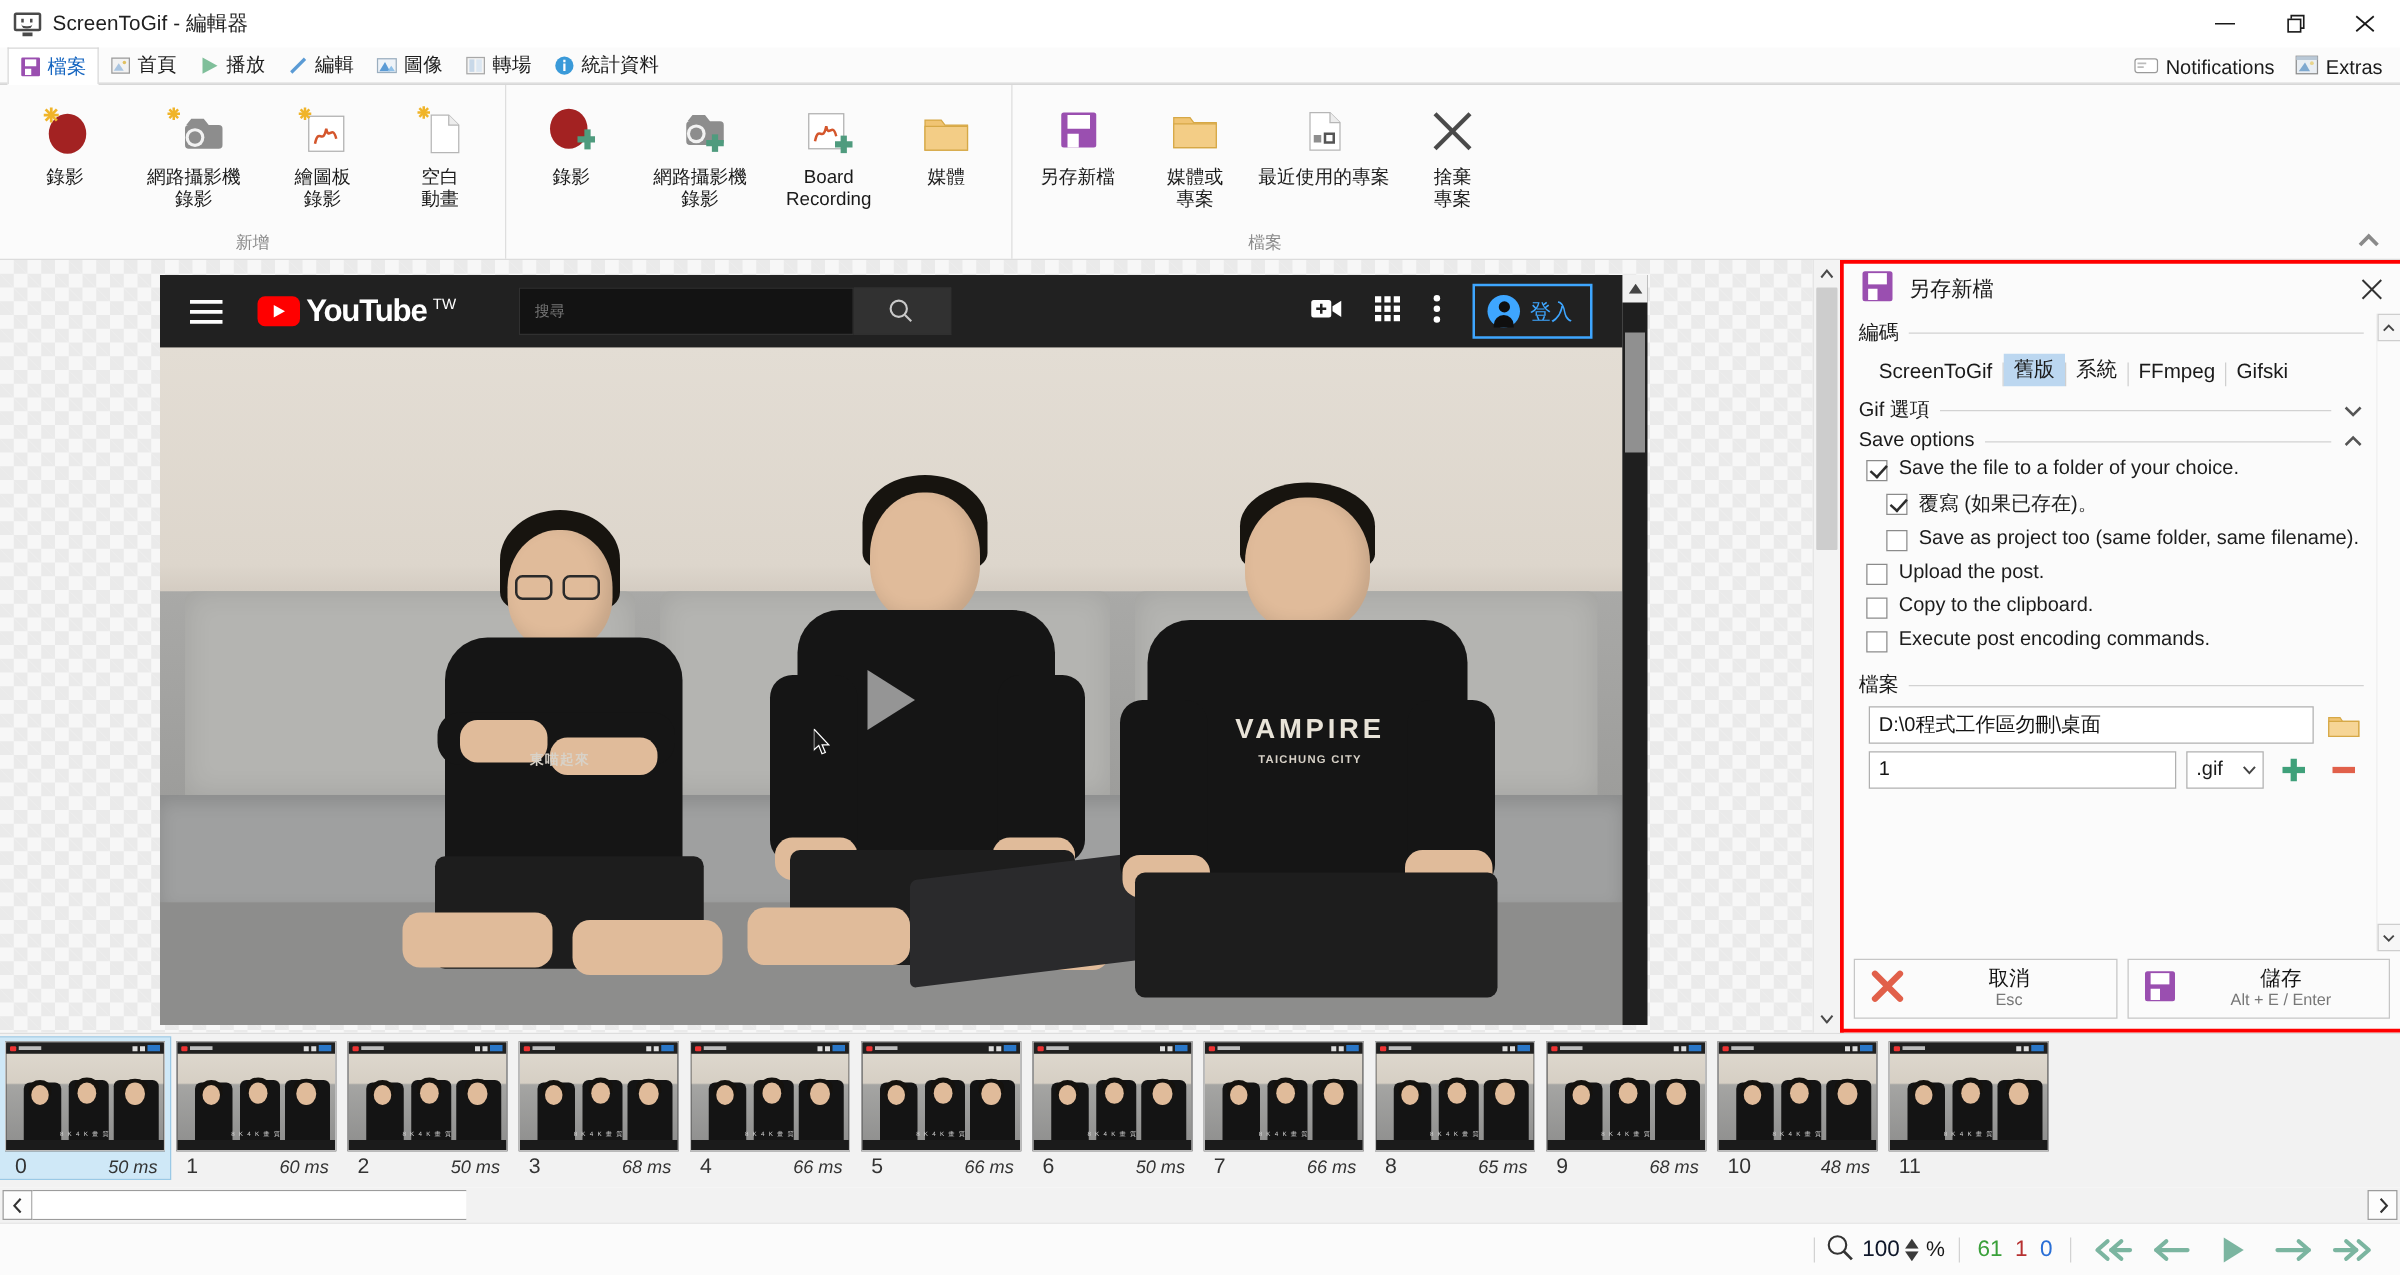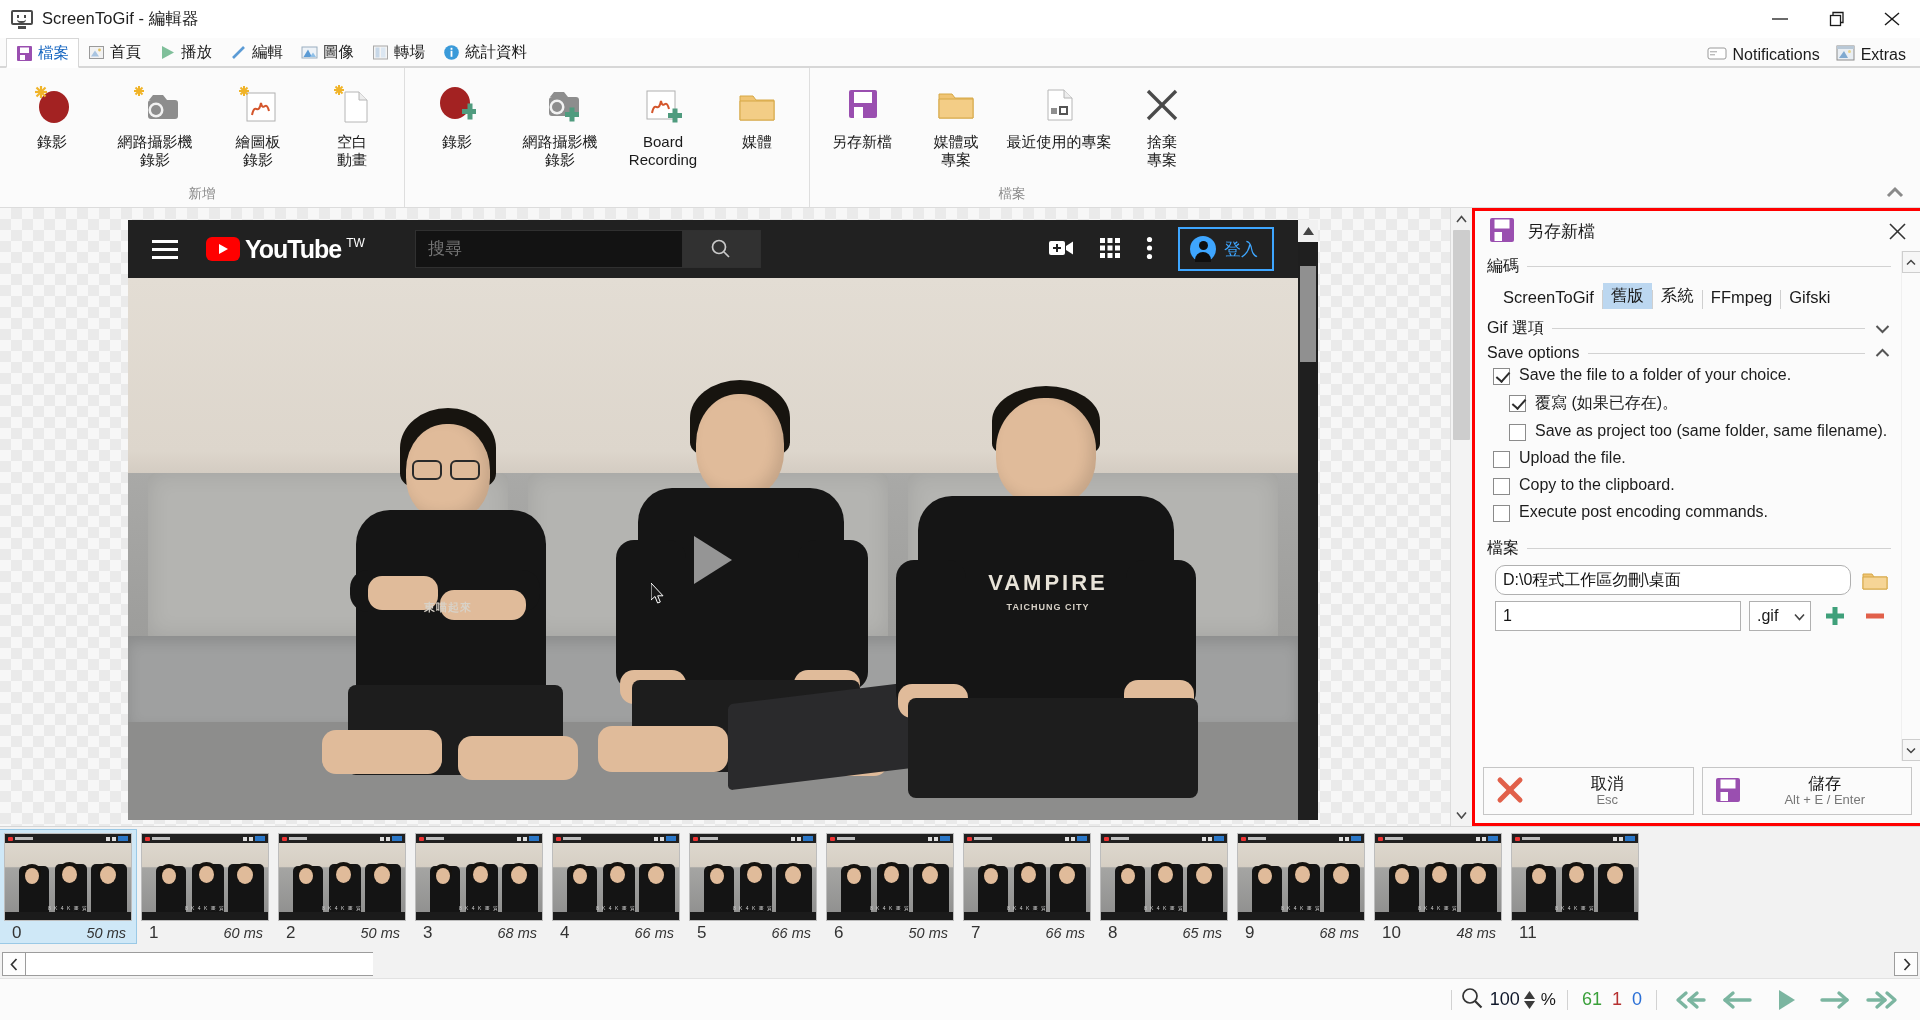--- a/index.html
+++ b/index.html
@@ -61,21 +61,21 @@
   
   .yt-bar { height:58px; background:#212121; display:flex; align-items:center; padding:0 18px; gap:16px;}
   .yt-burger { width:26px; height:19px; display:flex; flex-direction:column; justify-content:space-between; margin-left:6px;}
   .yt-burger span { display:block; height:3px; background:#fff; }
   .yt-logo { display:flex; align-items:flex-start; gap:5px; margin-left:12px;}
   .yt-play { width:34px; height:24px; background:#ff0000; border-radius:6px; display:flex; align-items:center; justify-content:center;}
   .yt-play i { width:0;height:0;border-left:9px solid #fff;border-top:5.5px solid transparent;border-bottom:5.5px solid transparent; display:block;}
   .yt-word { color:#fff; font-size:25px; font-weight:bold; letter-spacing:-1px; line-height:25px;}
   .yt-sup { color:#fff; font-size:12px; line-height:12px;}
   .yt-search { display:flex; margin-left:34px;}
-  .yt-search input { width:268px; height:38px; background:#131313; border:1px solid #303030; color:#c4b5fd; font-size:17px; padding:0 12px; outline:none; font-family:inherit;}
+  .yt-search input { width:268px; height:38px; background:#131313; border:1px solid #303030; color:#c4b5fd; font-size:12px; padding:0 12px; outline:none; font-family:inherit;}
   .yt-search .sbtn { width:78px; height:38px; background:#313131; border:1px solid #303030; border-left:none; display:flex; align-items:center; justify-content:center;}
   .yt-icons { margin-left:auto; display:flex; align-items:center; gap:25px; padding-right:6px;}
   .yt-signin { border:2px solid #3ea6ff; padding:7px 14px 7px 10px; display:flex; align-items:center; gap:8px; }
   .yt-signin .av { width:26px;height:26px;border-radius:50%;background:#3ea6ff; position:relative;}
   .yt-signin .av:before{content:"";position:absolute;left:8.5px;top:5px;width:9px;height:9px;border-radius:50%;background:#0f0f0f;}
   .yt-signin .av:after{content:"";position:absolute;left:5px;top:16px;width:16px;height:10px;border-radius:8px 8px 0 0;background:#0f0f0f;}
   .yt-signin span { color:#3ea6ff; font-size:17px;}
   .video { position:relative; height:542px; overflow:hidden; background:#cfc8c0;}
   .wall { position:absolute; inset:0; background:linear-gradient(180deg,#e3ddd4 0%,#ddd6cc 32%,#d4ccc2 36%,#cfc7bc 100%); }
   .couch { position:absolute; left:0; right:0; top:36%; bottom:0; background:linear-gradient(180deg,#a9a9a7 0%,#9b9b99 55%,#8e8e8c 100%); }
@@ -123,21 +123,21 @@
   .enc-row { display:flex; align-items:flex-end; padding:6px 0 4px 8px; gap:0;}
   .enc { font-size:16.5px; padding:2px 8px; color:#1a1a1a;}
   .enc.sel { background:#bcd7f0; }
   .enc-div { width:1px; height:19px; background:#cfcfcf;}
   .opt { display:flex; align-items:flex-start; gap:9px; padding:4px 0 4px 6px; font-size:16px; color:#1c1c1c;}
   .opt.indent { padding-left:22px; }
   .cbx { width:17px; height:17px; flex:0 0 17px; border:1.6px solid #8b8b8b; background:#fff; margin-top:2px; position:relative;}
   .cbx.on:after { content:""; position:absolute; left:4.5px; top:0px; width:6px; height:11px; border:solid #2d2d2d; border-width:0 2.2px 2.2px 0; transform:rotate(42deg);}
   .fileline { display:flex; align-items:center; gap:8px; padding:6px 0 0 8px;}
   .tbox { height:30px; border:1px solid #b0b0b0; background:#fff; font-size:16px; padding:0 7px; display:flex; align-items:center; color:#141414; font-family:inherit; outline:none;}
-  .tbox.path { flex:1;border-radius:10px; }
+  .tbox.path { flex:1; }
   .tbox.name { flex:1; }
   .selbox { width:62px; height:30px; border:1px solid #b0b0b0; background:#fff; display:flex; align-items:center; justify-content:space-between; padding:0 5px 0 7px; font-size:16px;}
   .iconbtn { width:32px; height:30px; display:flex; align-items:center; justify-content:center;}
   .sp-foot { display:flex; gap:8px; padding:6px 8px 8px 8px;}
   .bigbtn { flex:1; height:48px; border:1px solid #c6c6c6; background:#fbfbfb; display:flex; align-items:center; gap:10px; padding:0 12px;}
   .bigbtn .txts { flex:1; text-align:center; line-height:1.15;}
   .bigbtn .t1 { font-size:16.5px; color:#141414;}
   .bigbtn .t2 { font-size:13px; color:#777;}
 
   
@@ -706,21 +706,21 @@
           <div class="opt indent">
             <span class="cbx on"></span>
             <span>覆寫 (如果已存在)。</span>
           </div>
           <div class="opt indent">
             <span class="cbx"></span>
             <span>Save as project too (same folder, same filename).</span>
           </div>
           <div class="opt">
             <span class="cbx"></span>
-            <span>Upload the file.</span>
+            <span>Upload the post.</span>
           </div>
           <div class="opt">
             <span class="cbx"></span>
             <span>Copy to the clipboard.</span>
           </div>
           <div class="opt">
             <span class="cbx"></span>
             <span>Execute post encoding commands.</span>
           </div>
 

